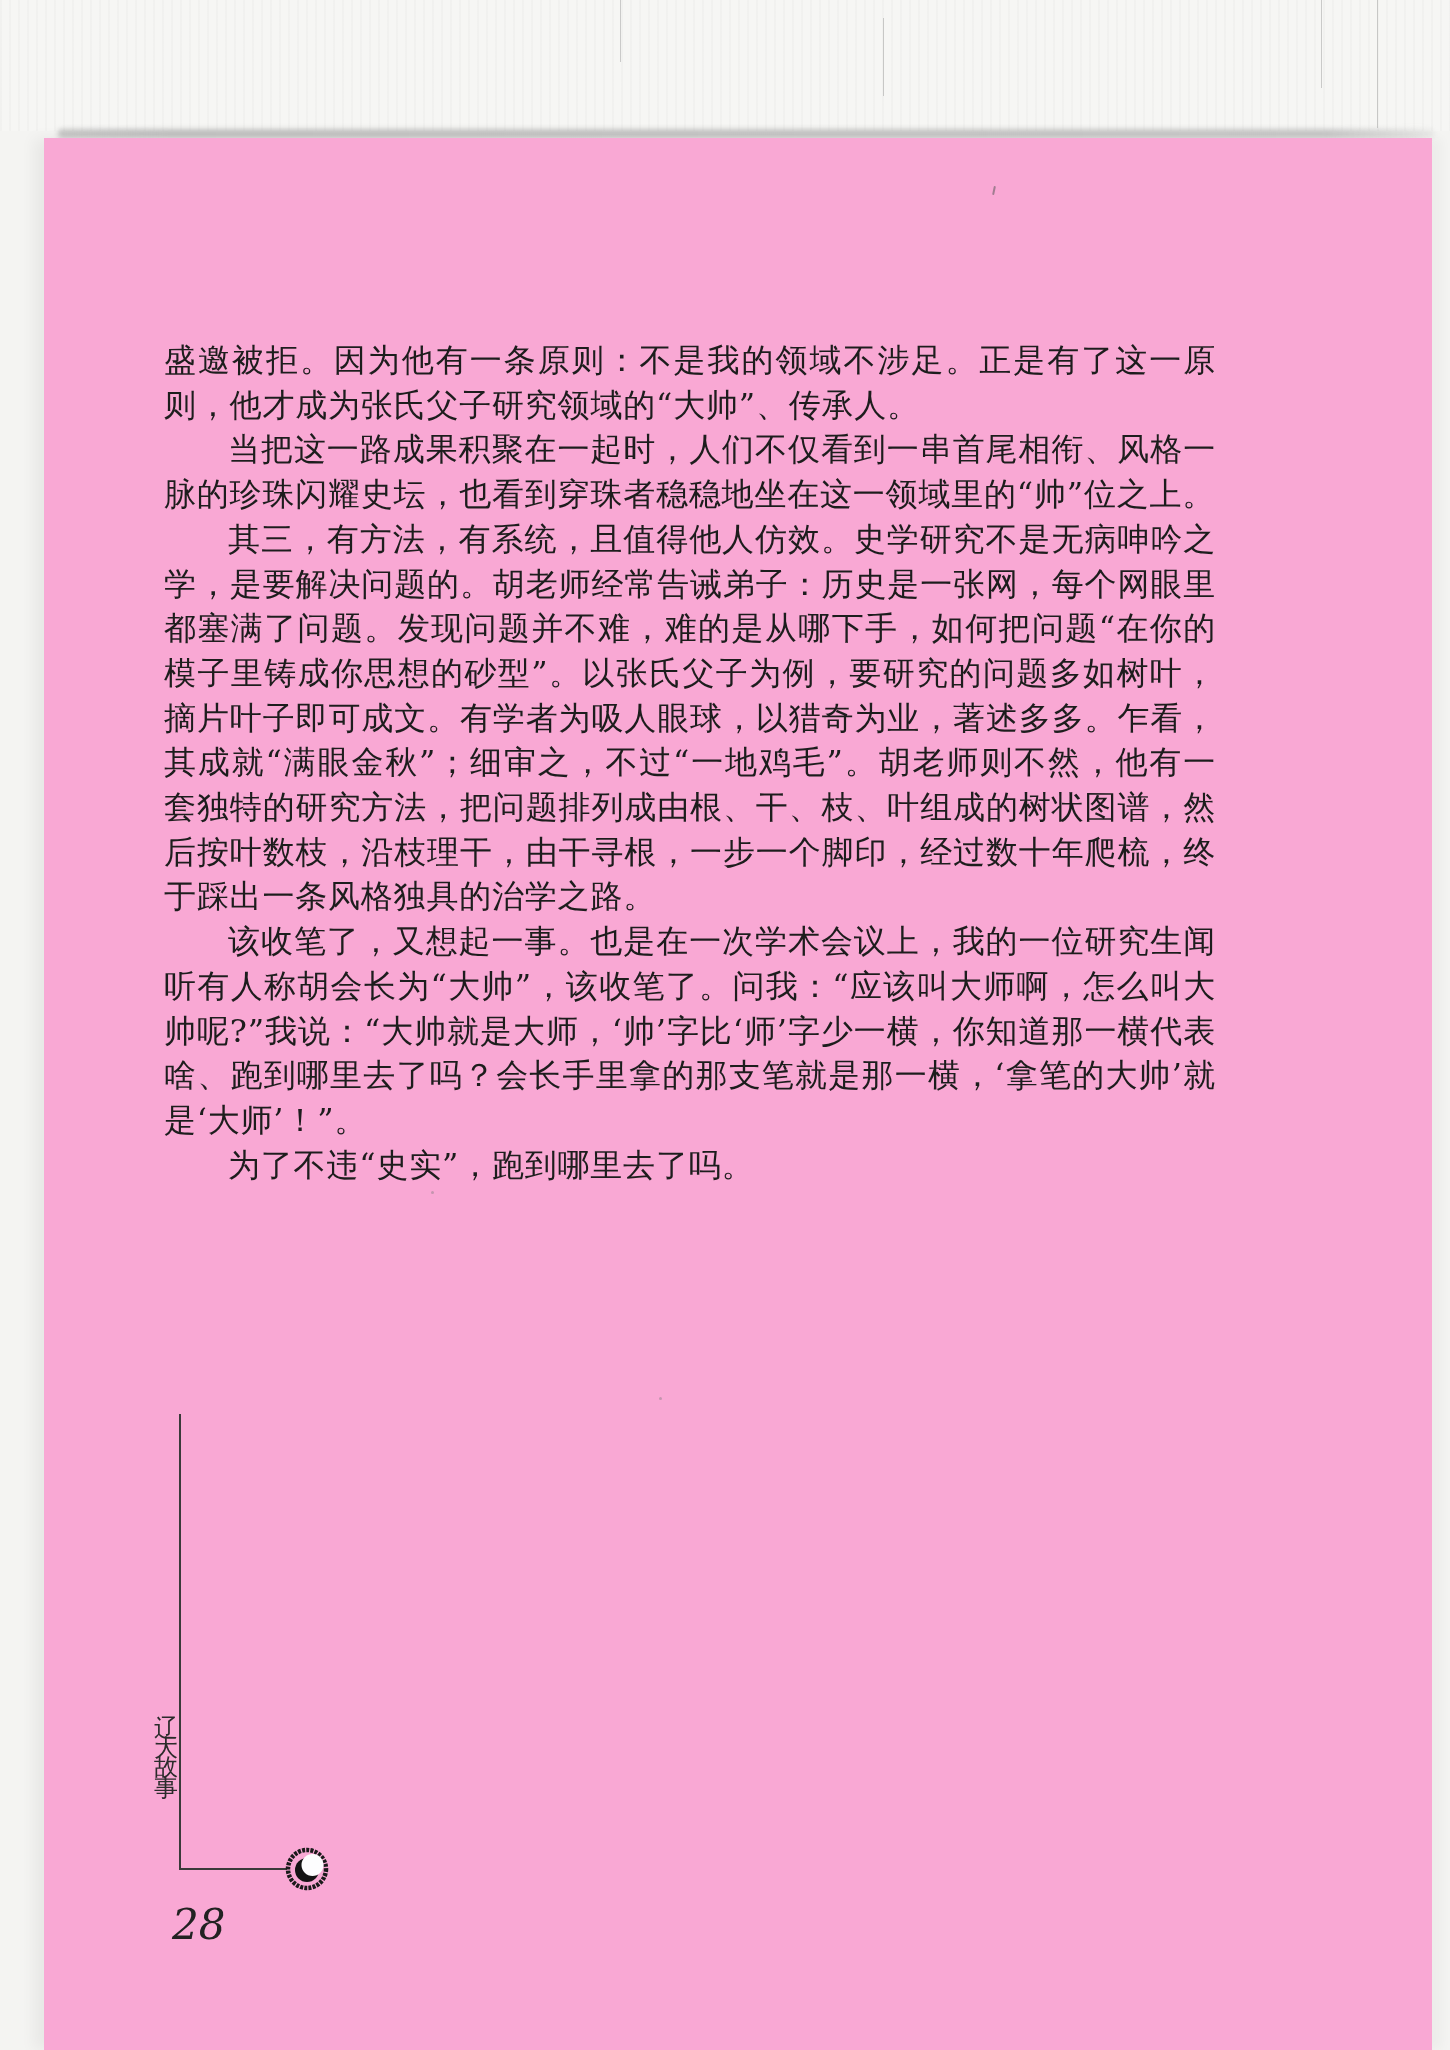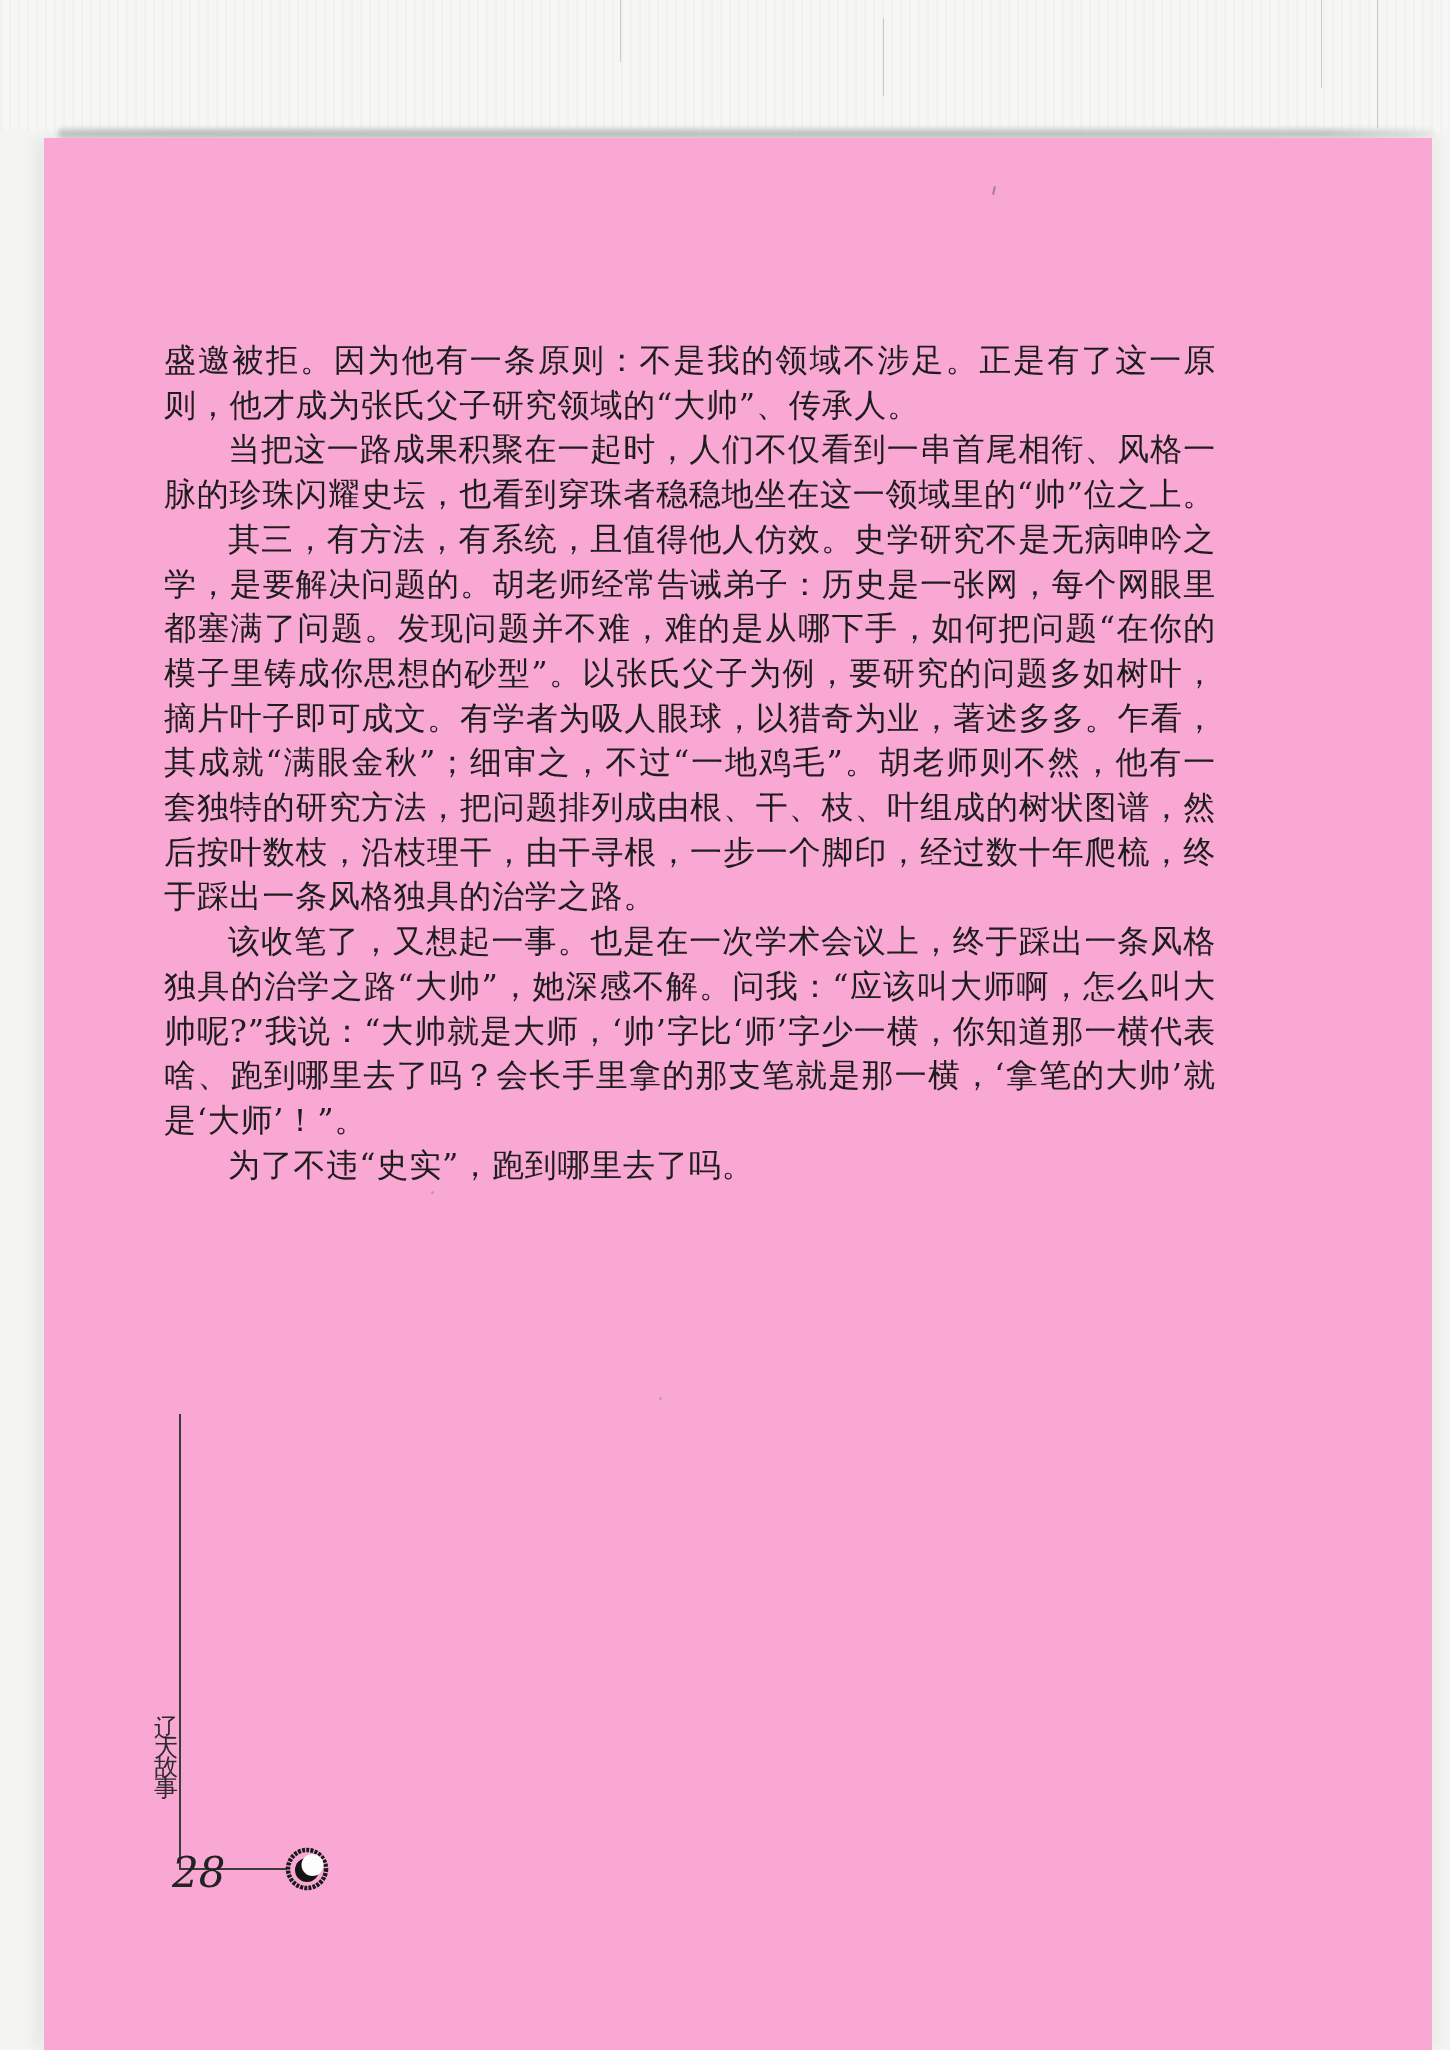--- a/index.html
+++ b/index.html
@@ -92,21 +92,21 @@
     font-family: "DejaVu Sans", "Liberation Sans", sans-serif;
   }
   .seal {
     position: absolute;
     left: 241px;
     top: 1709px;
   }
   .page-number {
     position: absolute;
     left: 128px;
-    top: 1710px;
+    top: 1762px;
     font-size: 42px;
     font-style: italic;
     color: #222222;
     font-family: "DejaVu Serif", serif;
   }
 </style>
 </head>
 <body>
 
 <div class="scan-top"></div>
@@ -118,21 +118,21 @@
 
 <div class="page">
   <div class="artifact-mark" style="left:949px; top:48px;"></div>
   <div class="artifact-dot" style="left:387px; top:1053px;"></div>
   <div class="artifact-dot" style="left:615px; top:1259px;"></div>
 
   <div class="text-block">
     <p class="para no-indent">盛邀被拒。因为他有一条原则：不是我的领域不涉足。正是有了这一原则，他才成为张氏父子研究领域的“大帅”、传承人。</p>
     <p class="para">当把这一路成果积聚在一起时，人们不仅看到一串首尾相衔、风格一脉的珍珠闪耀史坛，也看到穿珠者稳稳地坐在这一领域里的“帅”位之上。</p>
     <p class="para">其三，有方法，有系统，且值得他人仿效。史学研究不是无病呻吟之学，是要解决问题的。胡老师经常告诫弟子：历史是一张网，每个网眼里都塞满了问题。发现问题并不难，难的是从哪下手，如何把问题“在你的模子里铸成你思想的砂型”。以张氏父子为例，要研究的问题多如树叶，摘片叶子即可成文。有学者为吸人眼球，以猎奇为业，著述多多。乍看，其成就“满眼金秋”；细审之，不过“一地鸡毛”。胡老师则不然，他有一套独特的研究方法，把问题排列成由根、干、枝、叶组成的树状图谱，然后按叶数枝，沿枝理干，由干寻根，一步一个脚印，经过数十年爬梳，终于踩出一条风格独具的治学之路。</p>
-    <p class="para">该收笔了，又想起一事。也是在一次学术会议上，终于踩出一条风格独具的治学之路“大帅”，她深感不解。问我：“应该叫大师啊，怎么叫大帅呢?”我说：“大帅就是大师，‘帅’字比‘师’字少一横，你知道那一横代表啥、跑到哪里去了吗？会长手里拿的那支笔就是那一横，‘拿笔的大帅’就是‘大师’！”。</p>
+    <p class="para">该收笔了，又想起一事。也是在一次学术会议上，我的一位研究生闻听有人称胡会长为“大帅”，该收笔了。问我：“应该叫大师啊，怎么叫大帅呢?”我说：“大帅就是大师，‘帅’字比‘师’字少一横，你知道那一横代表啥、跑到哪里去了吗？会长手里拿的那支笔就是那一横，‘拿笔的大帅’就是‘大师’！”。</p>
     <p class="para">为了不违“史实”，跑到哪里去了吗。</p>
   </div>
 
   <div class="corner-rule"></div>
 
   <div class="sidebar-label">辽大故事</div>
 
   <svg class="seal" width="44" height="44" viewBox="0 0 44 44">
     <circle cx="22" cy="22" r="19" fill="none" stroke="#1b1b1b" stroke-width="4.5" stroke-dasharray="3 1.2"></circle>
     <circle cx="22" cy="23" r="12" fill="#141414"></circle>

